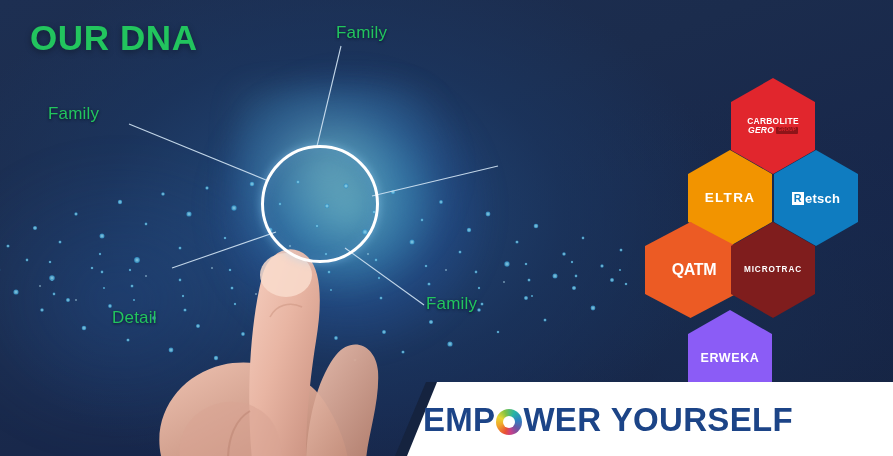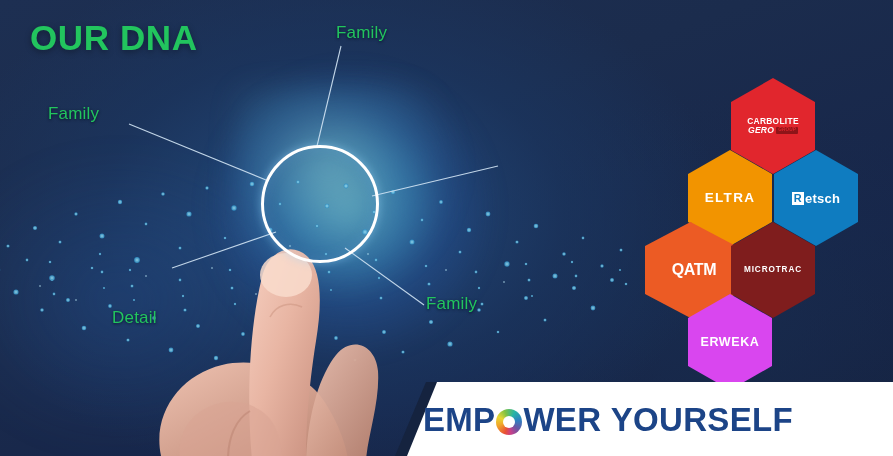--- a/index.html
+++ b/index.html
@@ -82,21 +82,21 @@
     display:flex;align-items:center;justify-content:center;
     box-shadow:0 2px 7px rgba(0,0,0,.35);
   }
   .hex-txt{color:#fff;text-align:center;line-height:1;}
 
   .hex-carbolite{left:76px;top:0px;background:#e1262d;}
   .hex-eltra   {left:33px;top:72px;background:#f29400;}
   .hex-retsch  {left:119px;top:72px;background:#0f7cc0;}
   .hex-qatm    {left:-10px;top:144px;background:#ec5b24;padding-left:7px;}
   .hex-microtrac{left:76px;top:144px;background:#7f1d1d;}
-  .hex-erweka  {left:33px;top:216px;background:#d946ef;}
+  .hex-erweka  {left:33px;top:232px;background:#8b5cf6;}
 
   .t-carbolite-1{font-size:8.4px;font-weight:bold;letter-spacing:.3px;}
   .t-carbolite-2{font-size:8.6px;font-weight:bold;font-style:italic;letter-spacing:.2px;margin-top:1px;display:flex;align-items:center;justify-content:center;gap:2px;}
   .gero-badge{display:inline-block;background:#8f1418;color:#e1262d;font-size:4.6px;font-weight:bold;
               padding:1px 2px;border-radius:1px;letter-spacing:.2px;line-height:1;}
   .t-eltra{font-size:13.5px;font-weight:bold;letter-spacing:1.3px;}
   .t-retsch{font-size:13px;font-weight:bold;letter-spacing:.3px;display:flex;align-items:center;}
   .r-box{display:inline-block;background:#fff;color:#0f7cc0;font-weight:bold;font-size:11px;
          padding:1px 2px;margin-right:1px;line-height:11px;}
   .t-qatm{font-size:16px;font-weight:bold;letter-spacing:-.3px;}

